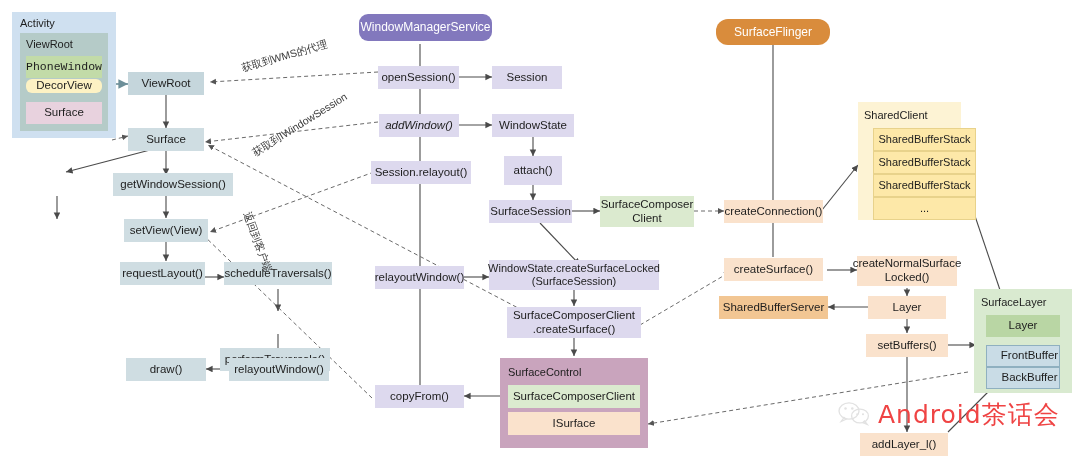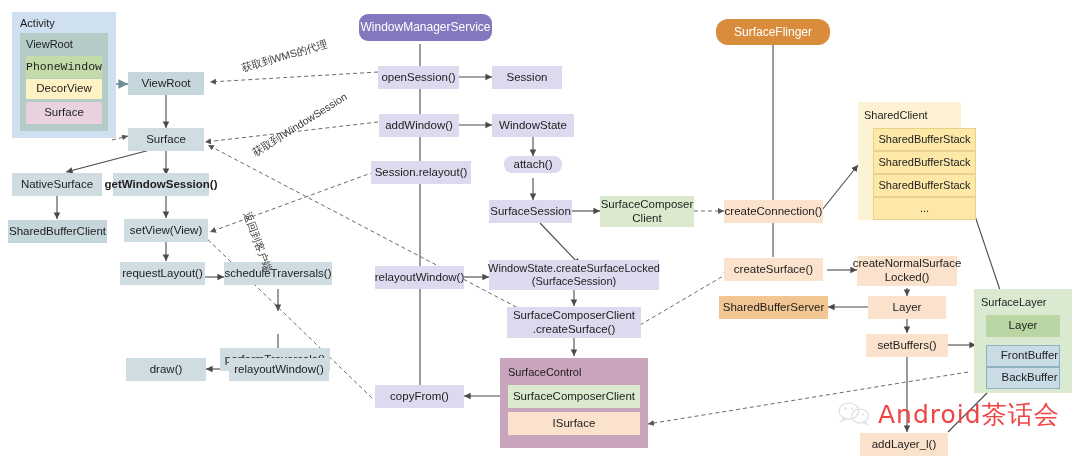--- a/index.html
+++ b/index.html
@@ -145,41 +145,39 @@
 
       <path d="M560,330 L208,145" marker-end="url(#ahd)"></path>
     </g>
   </svg>
 
   <div class="grpbox grp-activity" style="left:12px;top:12px;width:104px;height:126px;"></div>
   <div class="grp-title" style="left:20px;top:17px;">Activity</div>
   <div class="grpbox grp-viewroot" style="left:20px;top:33px;width:88px;height:98px;"></div>
   <div class="grp-title" style="left:26px;top:38px;">ViewRoot</div>
   <div class="node greenpw" style="left:26px;top:56px;width:76px;height:22px;">PhoneWindow</div>
-  <div class="node yellowdv" style="left:26px;top:79px;width:76px;height:20px;">DecorView</div>
+  <div class="node yellowdv" style="left:26px;top:79px;width:76px;height:14px;border-radius:6px;">DecorView</div>
   <div class="node pinksf" style="left:26px;top:102px;width:76px;height:22px;">Surface</div>
 
   <div class="node blu2" style="left:128px;top:72px;width:76px;height:23px;">ViewRoot</div>
   <div class="node blu" style="left:128px;top:128px;width:76px;height:23px;">Surface</div>
-  <div class="node blu" style="left:12px;top:173px;width:90px;height:23px;">NativeSurface</div>
-  <div class="node blu2" style="left:8px;top:220px;width:99px;height:23px;">SharedBufferClient</div>
-  <div class="node blu" style="left:113px;top:173px;width:96px;height:23px;font-weight:bold;">getWindowSession()</div>
+  <div class="node blu" style="left:113px;top:173px;width:120px;height:23px;">getWindowSession()</div>
   <div class="node blu" style="left:124px;top:219px;width:84px;height:23px;">setView(View)</div>
   <div class="node blu" style="left:120px;top:262px;width:85px;height:23px;">requestLayout()</div>
   <div class="node blu" style="left:224px;top:262px;width:108px;height:23px;">scheduleTraversals()</div>
   <div class="node blu" style="left:220px;top:311px;width:110px;height:23px;margin-top:37px;">performTraversals()</div>
   <div class="node blu" style="left:229px;top:358px;width:100px;height:23px;">relayoutWindow()</div>
   <div class="node blu" style="left:126px;top:358px;width:80px;height:23px;">draw()</div>
 
   <div class="node pill pillpurple" style="left:359px;top:14px;width:133px;height:27px;">WindowManagerService</div>
   <div class="node lav" style="left:378px;top:66px;width:81px;height:23px;">openSession()</div>
   <div class="node lav" style="left:492px;top:66px;width:70px;height:23px;">Session</div>
-  <div class="node lav" style="left:379px;top:114px;width:80px;height:23px;">addWindow()</div>
+  <div class="node lav" style="left:379px;top:114px;width:80px;height:23px;font-style:italic;">addWindow()</div>
   <div class="node lav" style="left:492px;top:114px;width:82px;height:23px;">WindowState</div>
-  <div class="node lav" style="left:504px;top:156px;width:58px;height:17px;border-radius:8px;">attach()</div>
+  <div class="node lav" style="left:504px;top:156px;width:58px;height:29px;">attach()</div>
   <div class="node lav" style="left:371px;top:161px;width:100px;height:23px;">Session.relayout()</div>
   <div class="node lav" style="left:489px;top:200px;width:83px;height:23px;">SurfaceSession</div>
   <div class="node grn" style="left:600px;top:196px;width:94px;height:31px;white-space:pre-line;">SurfaceComposer
 Client</div>
   <div class="node lav" style="left:375px;top:266px;width:89px;height:23px;">relayoutWindow()</div>
   <div class="node lav" style="left:489px;top:260px;width:170px;height:30px;white-space:pre-line;font-size:11px;">WindowState.createSurfaceLocked
 (SurfaceSession)</div>
   <div class="node lav" style="left:507px;top:307px;width:134px;height:31px;white-space:pre-line;">SurfaceComposerClient
 .createSurface()</div>
   <div class="node lav" style="left:375px;top:385px;width:89px;height:23px;">copyFrom()</div>

